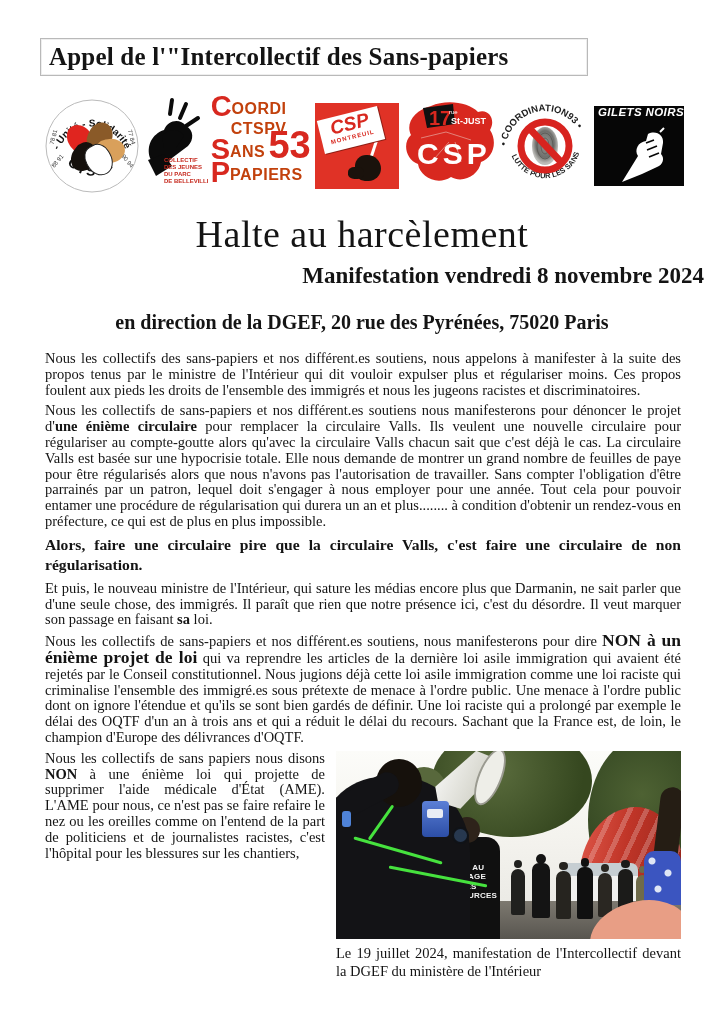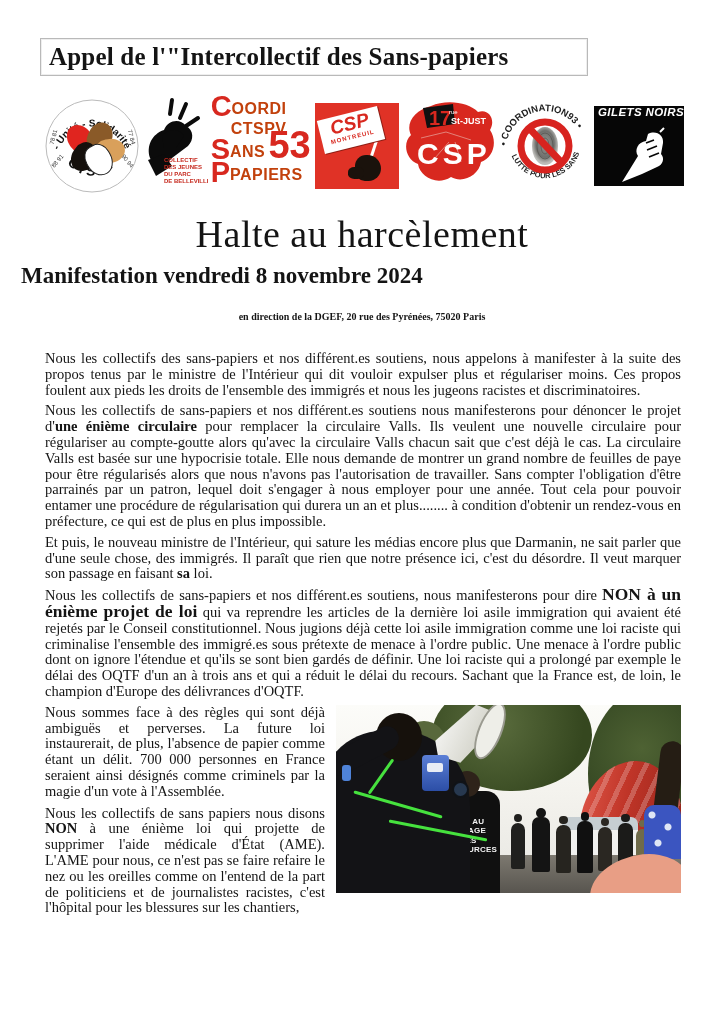--- a/index.html
+++ b/index.html
@@ -52,23 +52,23 @@
   .coord93 svg{width:94px;height:96px;}
 
   
   .gilets{width:90px;height:80px;background:#060606;position:relative;overflow:hidden;}
   .gilets .ttl{color:#fff;font-style:italic;font-weight:900;font-size:11.5px;text-align:right;letter-spacing:.4px;}
   .gilets svg{position:absolute;left:22px;top:20px;width:52px;height:58px;}
 
   
   .hero-title{position:absolute;left:0;top:212px;width:724px;text-align:center;margin:0;
         font-size:38px;font-weight:normal;letter-spacing:.5px;}
-  .hero-sub{position:absolute;left:0;top:263px;width:704px;text-align:left;font-size:23px;font-weight:bold;padding-left:21px;}
+  .hero-sub{position:absolute;left:0;top:263px;width:704px;text-align:right;font-size:23px;font-weight:bold;}
   .hero-l2{position:absolute;left:0;top:292px;width:724px;text-align:center;font-size:15.5px;font-weight:bold;}
-  .hero-l3{position:absolute;left:0;top:311px;width:724px;text-align:center;font-size:10px;font-weight:bold;}
+  .hero-l3{position:absolute;left:0;top:311px;width:724px;text-align:center;font-size:20px;font-weight:bold;}
 
   
   .bodytext{position:absolute;left:45px;top:351px;width:636px;font-size:14.5px;line-height:15.8px;
         text-align:justify;}
   .bodytext p{margin:0 0 5px 0;}
   .bold-heading{font-size:15.6px;font-weight:bold;line-height:20.5px;margin:2px 0 5px 0 !important;}
   .ul{}
   .bigbold{font-size:17.5px;font-weight:bold;}
 
   .two-col{display:flex;gap:11px;margin-top:3px;}
@@ -259,28 +259,28 @@
   <h1 class="hero-title">Halte au harcèlement</h1>
   <div class="hero-sub">Manifestation vendredi 8 novembre 2024</div>
   <div class="hero-l3">en direction de la DGEF, 20 rue des Pyrénées, 75020 Paris</div>
 
   <div class="bodytext">
 
     <p>Nous les collectifs des sans-papiers et nos différent.es soutiens, nous appelons à manifester à la suite des propos tenus par le ministre de l'Intérieur qui dit vouloir expulser plus et régulariser moins. Ces propos foulent aux pieds les droits de l'ensemble des immigrés et nous les jugeons racistes et discriminatoires.</p>
 
     <p><span>Nous les collectifs de sans-papiers et nos différent.es soutiens nous manifesterons pour dénoncer le projet d'</span><b>une énième circulaire</b><span> pour remplacer la circulaire Valls. Ils veulent une nouvelle circulaire pour régulariser au compte-goutte alors qu'avec la circulaire Valls chacun sait que c'est déjà le cas. La circulaire Valls est basée sur une hypocrisie totale. Elle nous demande de montrer un grand nombre de feuilles de paye pour être régularisés alors que nous n'avons pas l'autorisation de travailler. Sans compter l'obligation d'être parrainés par un patron, lequel doit s'engager à nous employer pour une année. Tout cela pour pouvoir entamer une procédure de régularisation qui durera un an et plus........ à condition d'obtenir un rendez-vous en préfecture, ce qui est de plus en plus impossible.</span></p>
 
+    <p class="bold-heading">Alors, faire une circulaire pire que la circulaire Valls, c'est faire une circulaire de non régularisation.</p>
 
     <p><span>Et puis, le nouveau ministre de l'Intérieur, qui sature les médias encore plus que Darmanin, ne sait parler que d'une seule chose, des immigrés. Il paraît que rien que notre présence ici, c'est du désordre. Il veut marquer son passage en faisant </span><b class="ul">sa</b><span> loi.</span></p>
 
     <p><span>Nous les collectifs de sans-papiers et nos différent.es soutiens, nous manifesterons pour dire </span><b class="bigbold">NON à un énième projet de loi</b><span> qui va reprendre les articles de la dernière loi asile immigration qui avaient été rejetés par le Conseil constitutionnel. Nous jugions déjà cette loi asile immigration comme une loi raciste qui criminalise l'ensemble des immigré.es sous prétexte de menace à l'ordre public. Une menace à l'ordre public dont on ignore l'étendue et qu'ils se sont bien gardés de définir. Une loi raciste qui a prolongé par exemple le délai des OQTF d'un an à trois ans et qui a réduit le délai du recours. Sachant que la France est, de loin, le champion d'Europe des délivrances d'OQTF.</span></p>
 
     <div class="two-col">
       <div class="left-col">
-        <p>Nous sommes face à des règles qui sont déjà ambiguës et perverses. La future loi instaurerait, de plus, l'absence de papier comme étant un délit. 700 000 personnes en France seraient ainsi désignés comme criminels par la magie d'un vote à l'Assemblée.</p>
         <p><span>Nous les collectifs de sans papiers nous disons </span><b>NON</b><span> à une énième loi qui projette de supprimer l'aide médicale d'État (AME). L'AME pour nous, ce n'est pas se faire refaire le nez ou les oreilles comme on l'entend de la part de politiciens et de journalistes racistes, c'est l'hôpital pour les blessures sur les chantiers,</span></p>
       </div>
 
       <div class="right-col">
         <div class="photo">
           <div class="ab scaffold"></div>
           <div class="ab tree t1"></div>
           <div class="ab tree t2"></div>
           <div class="ab tree t3"></div>
           <div class="ab redbldg"></div>
@@ -315,17 +315,18 @@
           <div class="pipe" style="left:24px;top:70px;width:42px;transform:rotate(-55deg);"></div>
           <div class="ab wrist"></div>
           <div class="ab horn"></div>
           <div class="ab rim"></div>
           <div class="ab handle"></div>
           <div class="ab watch"></div>
           <div class="ab rarm"></div>
           <div class="ab bshirt"></div>
           <div class="ab salmon"></div>
         </div>
+        <div class="caption">Le 19 juillet 2024, manifestation de l'Intercollectif devant la DGEF du ministère de l'Intérieur</div>
       </div>
     </div>
 
   </div>
 </div>
 
 </body></html>

